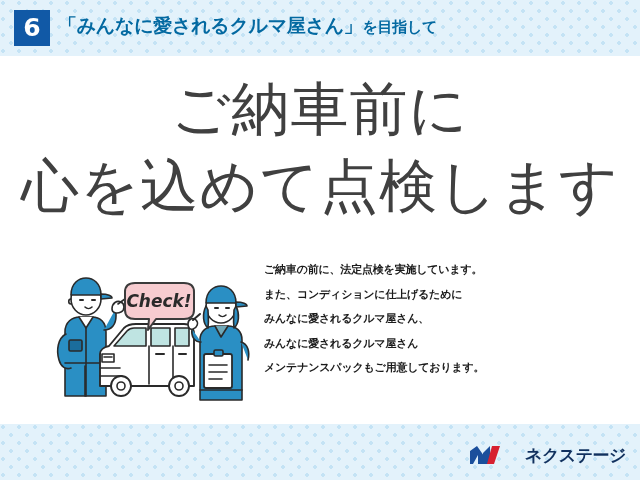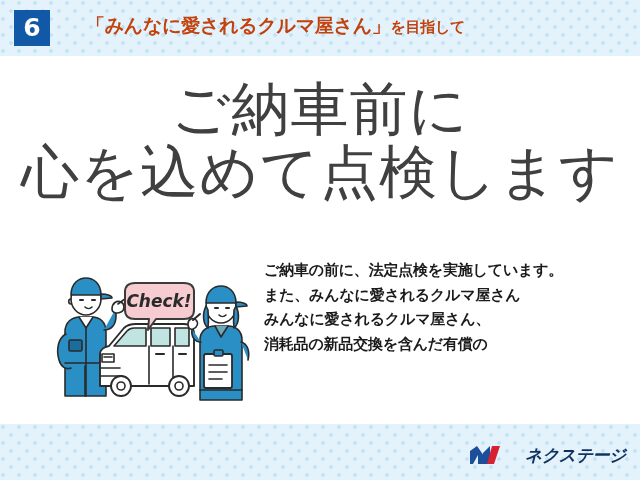--- a/index.html
+++ b/index.html
@@ -43,26 +43,25 @@
     font-size: 25px;
     font-weight: bold;
     line-height: 36px;
     text-align: center;
     letter-spacing: 0;
   }
   #header-title {
     position: absolute;
     left: 58px;
     top: 13px;
-    color: #c2410c;
+    color: #0369a1;
     font-size: 19px;
     font-weight: bold;
     letter-spacing: -0.3px;
     white-space: nowrap;
-    margin-left: 28px;
   }
   #header-title .small {
     font-size: 15px;
   }
 
   
   #headline {
     position: absolute;
     left: 0;
     top: 78px;
@@ -73,31 +72,31 @@
     letter-spacing: 1px;
     line-height: 1.08;
   }
   #headline-1 {
     font-size: 58px;
     display: block;
   }
   #headline-2 {
     font-size: 58px;
     display: block;
-    margin-top: 0;
+    margin-top: 14px;
   }
 
   
   #body-copy {
     position: absolute;
     left: 264px;
     top: 258px;
     width: 362px;
     color: #1b1b1b;
-    font-size: 15px;
+    font-size: 11px;
     font-weight: bold;
     line-height: 24.5px;
     letter-spacing: -0.2px;
   }
   #body-copy .line { display: block; white-space: nowrap; }
 
   #body-note {
     position: absolute;
     left: 264px;
     top: 378px;
@@ -120,21 +119,20 @@
 
   
   #logo {
     position: absolute;
     right: 14px;
     top: 441px;
     height: 28px;
     display: flex;
     align-items: center;
     gap: 22px;
-    font-style: italic;
   }
   #logo-mark { width: 34px; height: 22px; display:block; }
   #logo-text {
     color: #10305e;
     font-size: 17px;
     font-weight: bold;
     letter-spacing: -0.5px;
     white-space: nowrap;
   }
 </style>
@@ -151,23 +149,24 @@
     <span>「みんなに愛されるクルマ屋さん」</span><span class="small">を目指して</span>
   </div>
 
   <div id="headline">
     <span id="headline-1">ご納車前に</span>
     <span id="headline-2">心を込めて点検します</span>
   </div>
 
   <div id="body-copy">
     <span class="line">ご納車の前に、法定点検を実施しています。</span>
-    <span class="line">また、みんなに愛されるクルマ屋さん</span>
+    <span class="line">また、コンディションに仕上げるために</span>
     <span class="line">みんなに愛されるクルマ屋さん、</span>
-    <span class="line">消耗品の新品交換を含んだ有償の</span>
+    <span class="line">みんなに愛されるクルマ屋さん</span>
+    <span class="line">メンテナンスパックもご用意しております。</span>
   </div>
 
 
   <svg id="illustration" viewBox="0 0 210 136">
     <g fill="none" stroke="#2a2a2a" stroke-width="1.6" stroke-linecap="round" stroke-linejoin="round">
 
       <g>
 
         <path d="M13 64 C13 54 20 49 28 49 L40 49 C48 49 54 54 54 64 L54 128 L13 128 Z" fill="#2a8fc4" stroke="#2a2a2a"></path>
 

